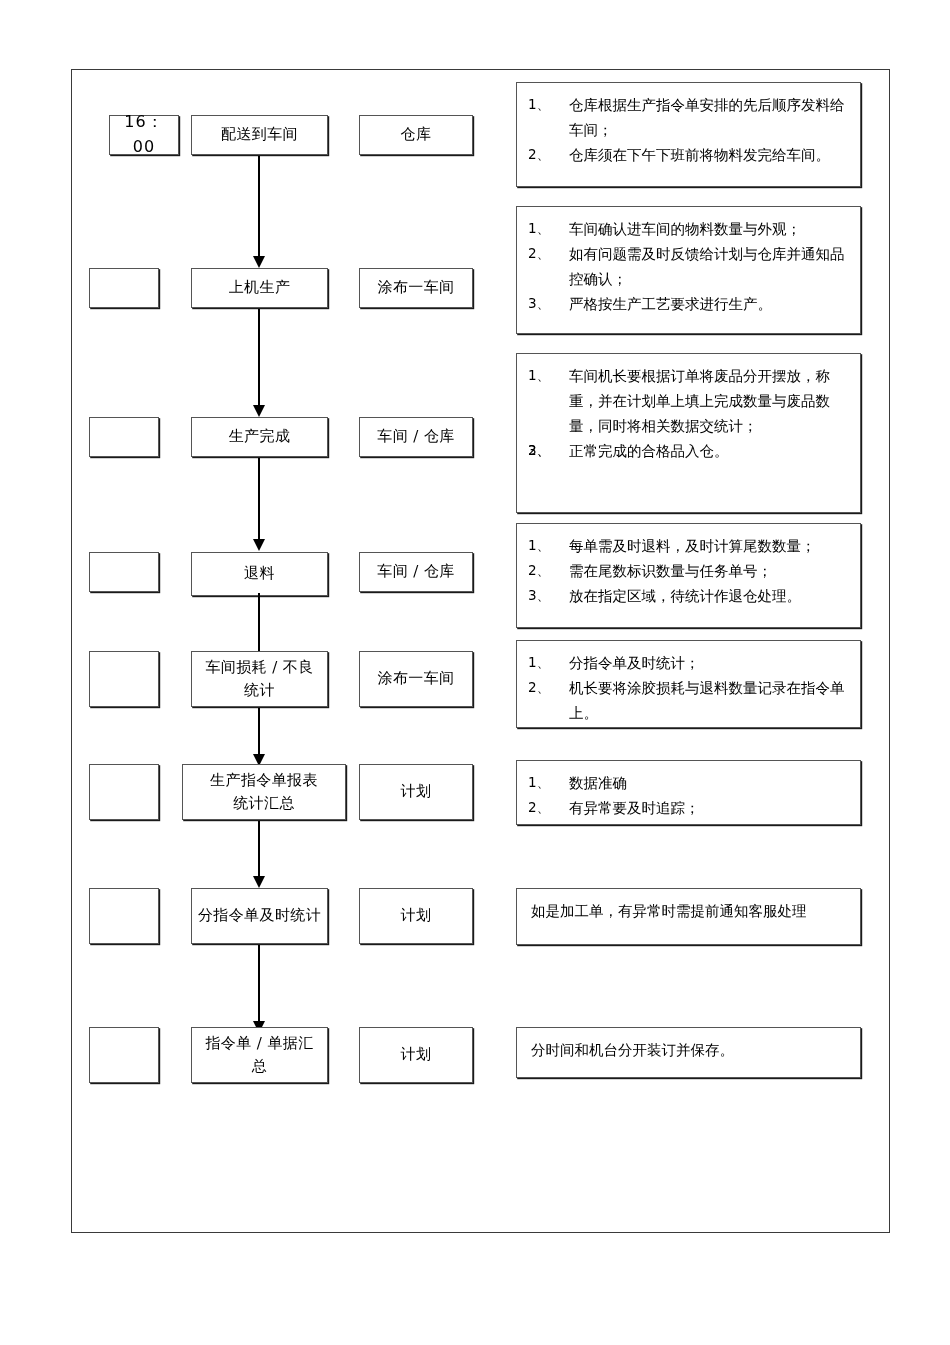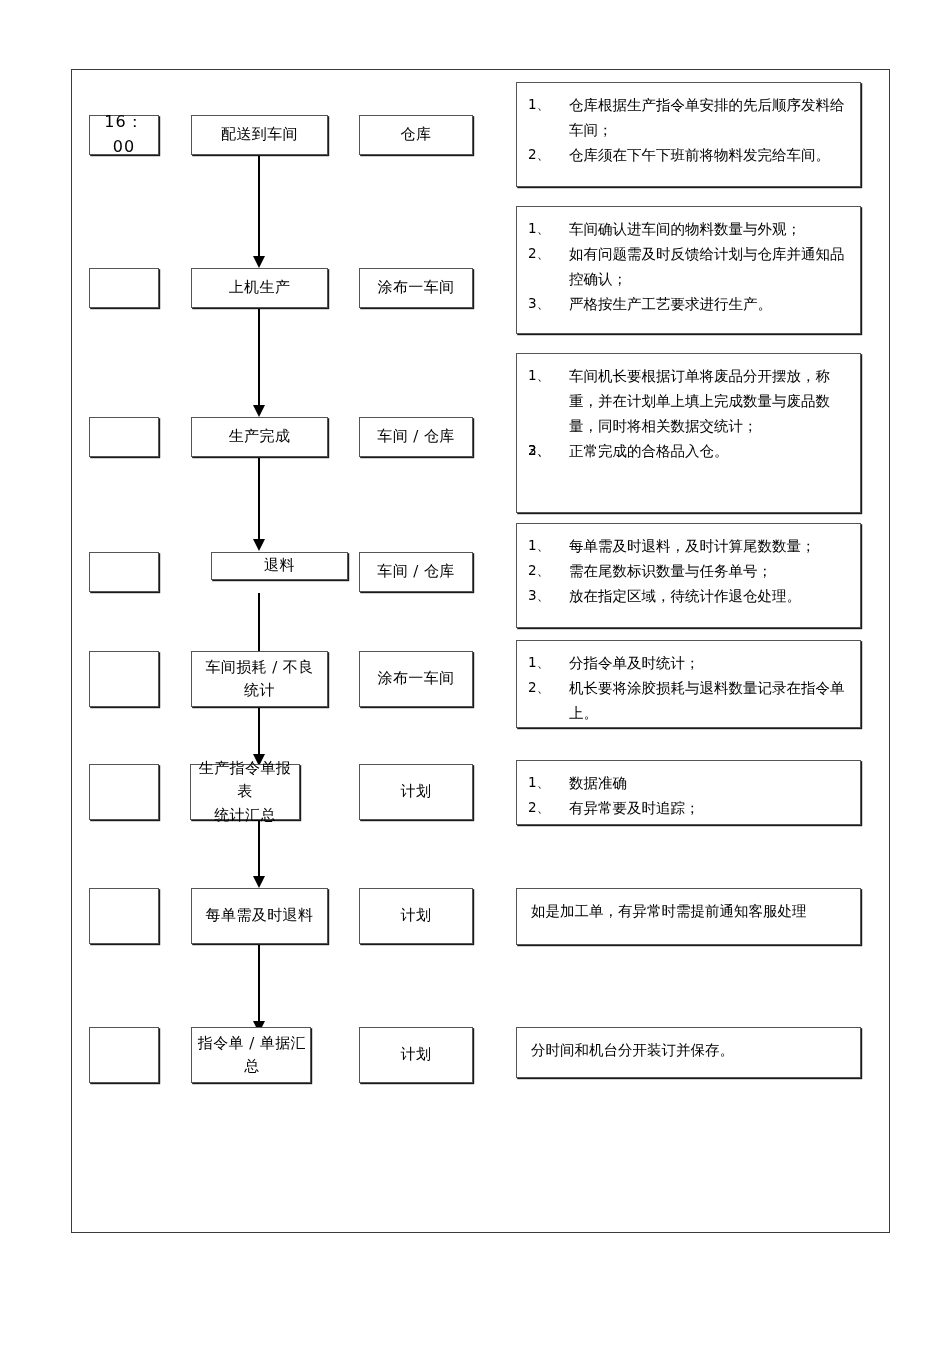--- a/index.html
+++ b/index.html
@@ -42,20 +42,21 @@
     font-size: 15px;
     letter-spacing: 0.4px;
     
     box-shadow: 1.2px 1.2px 0 #1a1a1a;
   }
 
   .box.time {
     font-family: "DejaVu Sans", "Liberation Sans", sans-serif;
     font-size: 16px;
     letter-spacing: 1px;
+    margin-left: 20px;
   }
 
   .box.blank { }
 
   .box .box-label {
     display: block;
     padding: 0 4px;
     white-space: pre-line;
   }
 
@@ -182,21 +183,21 @@
   </div>
 
   <div class="arrow" style="left:181px; top:388px; height:93px;">
     <div class="shaft" style="height:81px;"></div>
     <div class="head"></div>
   </div>
 
   <div class="box blank" style="left:17px; top:482px; width:70px; height:40px;">
     <span class="box-label"></span>
   </div>
-  <div class="box" style="left:119px; top:482px; width:137px; height:28px;margin-left:20px;">
+  <div class="box" style="left:119px; top:482px; width:137px; height:44px;">
     <span class="box-label">退料</span>
   </div>
   <div class="box" style="left:287px; top:482px; width:114px; height:40px;">
     <span class="box-label">车间 / 仓库</span>
   </div>
   <div class="note" style="left:444px; top:453px; width:345px; height:105px;">
     <ol>
       <li><span class="num">1、</span><span>每单需及时退料，及时计算尾数数量；</span></li>
       <li><span class="num">2、</span><span>需在尾数标识数量与任务单号；</span></li>
       <li><span class="num">3、</span><span>放在指定区域，待统计作退仓处理。</span></li>
@@ -226,21 +227,21 @@
   </div>
 
   <div class="arrow" style="left:181px; top:638px; height:58px;">
     <div class="shaft" style="height:46px;"></div>
     <div class="head"></div>
   </div>
 
   <div class="box blank" style="left:17px; top:694px; width:70px; height:56px;">
     <span class="box-label"></span>
   </div>
-  <div class="box" style="left:118px; top:694px; width:110px; height:56px;">
+  <div class="box" style="left:110px; top:694px; width:164px; height:56px;">
     <span class="box-label">生产指令单报表
 统计汇总</span>
   </div>
   <div class="box" style="left:287px; top:694px; width:114px; height:56px;">
     <span class="box-label">计划</span>
   </div>
   <div class="note" style="left:444px; top:690px; width:345px; height:65px;">
     <ol>
       <li><span class="num">1、</span><span>数据准确</span></li>
       <li><span class="num">2、</span><span>有异常要及时追踪；</span></li>
@@ -249,38 +250,38 @@
 
   <div class="arrow" style="left:181px; top:751px; height:67px;">
     <div class="shaft" style="height:55px;"></div>
     <div class="head"></div>
   </div>
 
   <div class="box blank" style="left:17px; top:818px; width:70px; height:56px;">
     <span class="box-label"></span>
   </div>
   <div class="box" style="left:119px; top:818px; width:137px; height:56px;">
-    <span class="box-label">每单需及时退料</span>
+    <span class="box-label">分指令单及时统计</span>
   </div>
   <div class="box" style="left:287px; top:818px; width:114px; height:56px;">
     <span class="box-label">计划</span>
   </div>
   <div class="note" style="left:444px; top:818px; width:345px; height:57px;">
     <p class="plain">如是加工单，有异常时需提前通知客服处理</p>
   </div>
 
   <div class="arrow" style="left:181px; top:875px; height:88px;">
     <div class="shaft" style="height:76px;"></div>
     <div class="head"></div>
   </div>
 
   <div class="box blank" style="left:17px; top:957px; width:70px; height:56px;">
     <span class="box-label"></span>
   </div>
-  <div class="box" style="left:119px; top:957px; width:120px; height:56px;justify-content:flex-end;">
+  <div class="box" style="left:119px; top:957px; width:137px; height:56px;">
     <span class="box-label">指令单 / 单据汇
 总</span>
   </div>
   <div class="box" style="left:287px; top:957px; width:114px; height:56px;">
     <span class="box-label">计划</span>
   </div>
   <div class="note" style="left:444px; top:957px; width:345px; height:51px;">
     <p class="plain">分时间和机台分开装订并保存。</p>
   </div>
 

